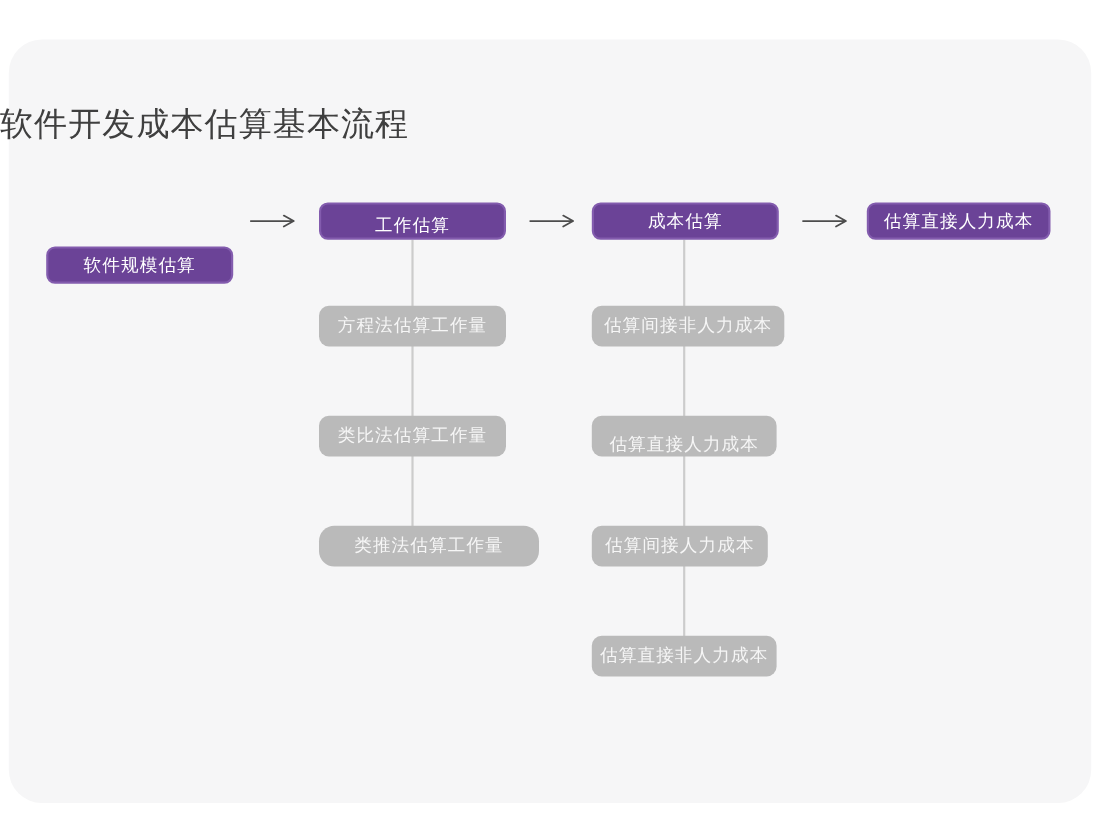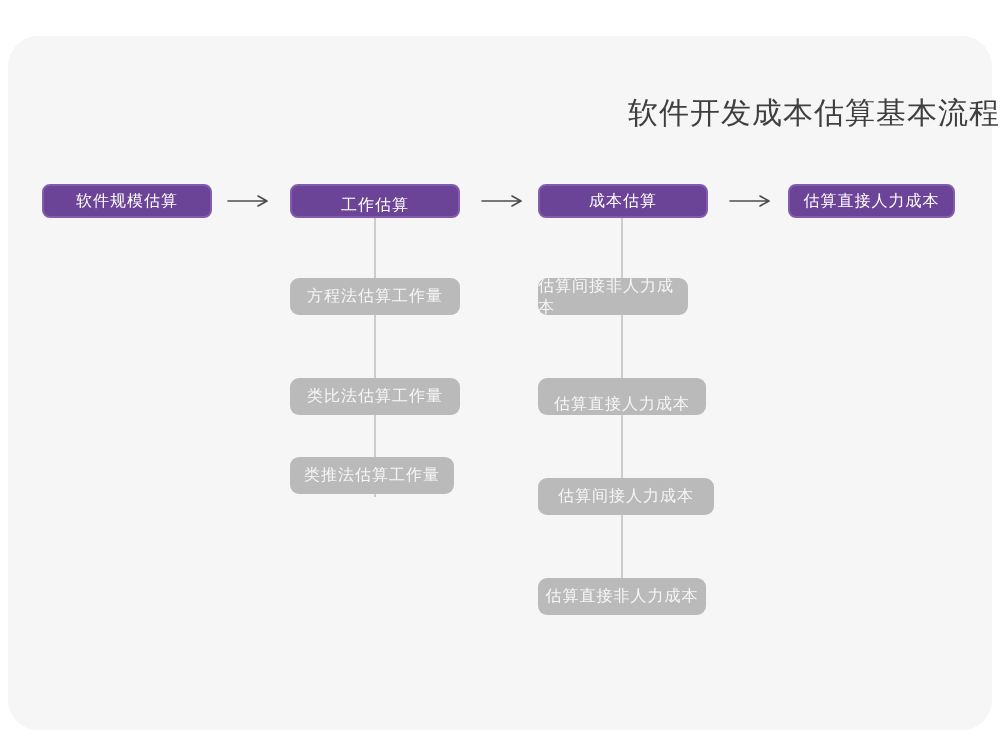--- a/index.html
+++ b/index.html
@@ -12,21 +12,21 @@
     --box-text:#ffffff;
     --card-background:#f6f6f7;
     --page-background:#ffffff;
   }
   *{margin:0;padding:0;box-sizing:border-box;}
   html,body{width:1000px;height:750px;background:var(--page-background);
     font-family:"Liberation Sans","DejaVu Sans",sans-serif;}
   .stage{position:relative;width:1000px;height:750px;overflow:hidden;}
   .card{position:absolute;left:8px;top:36px;width:984px;height:694px;
     background:var(--card-background);border-radius:30px;}
-  .title{position:absolute;left:0;top:93px;width:1000px;text-align:right;
+  .title{position:absolute;left:0;top:93px;width:1000px;text-align:left;
     font-size:30px;letter-spacing:1px;color:var(--title-text);font-weight:400;}
   .main-box{position:absolute;top:184px;height:34px;border-radius:8px;
     background:var(--primary);border:2px solid var(--primary-border);
     color:var(--box-text);font-size:16px;display:flex;align-items:center;
     justify-content:center;letter-spacing:1px;z-index:3;}
   .sub-box{position:absolute;height:37px;border-radius:9px;background:var(--secondary);
     color:#f6f6f6;font-size:16px;display:flex;align-items:center;justify-content:center;
     letter-spacing:1px;z-index:3;}
   .vline{position:absolute;width:2px;background:var(--connector);z-index:1;}
   .arrow{position:absolute;top:193px;width:46px;height:16px;z-index:2;}
@@ -37,21 +37,21 @@
 <body>
 
 <div class="stage">
   <div class="card"></div>
 
   <div class="title">软件开发成本估算基本流程</div>
 
   <div class="vline" style="left:374px;top:218px;height:279px;"></div>
   <div class="vline" style="left:621px;top:218px;height:380px;"></div>
 
-  <div class="main-box" style="left:42px;width:170px;">
+  <div class="main-box" style="left:42px;width:170px;margin-top:40px;">
     <span>软件规模估算</span>
   </div>
 
   <svg class="arrow" style="left:226px;" viewBox="0 0 46 16">
     <path d="M2 8 H41 M32 3 L41 8 L32 13"></path>
   </svg>
 
   <div class="main-box" style="left:290px;width:170px;align-items:flex-end;">
     <span>工作估算</span>
   </div>
@@ -71,29 +71,29 @@
   <div class="main-box" style="left:788px;width:167px;">
     <span>估算直接人力成本</span>
   </div>
 
   <div class="sub-box" style="left:290px;top:278px;width:170px;">
     <span>方程法估算工作量</span>
   </div>
   <div class="sub-box" style="left:290px;top:378px;width:170px;font-family:Liberation Serif, serif;">
     <span>类比法估算工作量</span>
   </div>
-  <div class="sub-box" style="left:290px;top:457px;width:164px;">
+  <div class="sub-box" style="left:290px;top:478px;width:200px;border-radius:14px;">
     <span>类推法估算工作量</span>
   </div>
 
-  <div class="sub-box" style="left:538px;top:278px;width:150px;">
+  <div class="sub-box" style="left:538px;top:278px;width:175px;">
     <span>估算间接非人力成本</span>
   </div>
   <div class="sub-box" style="left:538px;top:378px;width:168px;align-items:flex-end;">
     <span>估算直接人力成本</span>
   </div>
-  <div class="sub-box" style="left:538px;top:478px;width:176px;">
+  <div class="sub-box" style="left:538px;top:478px;width:160px;">
     <span>估算间接人力成本</span>
   </div>
   <div class="sub-box" style="left:538px;top:578px;width:168px;">
     <span>估算直接非人力成本</span>
   </div>
 </div>
 
 </body></html>

